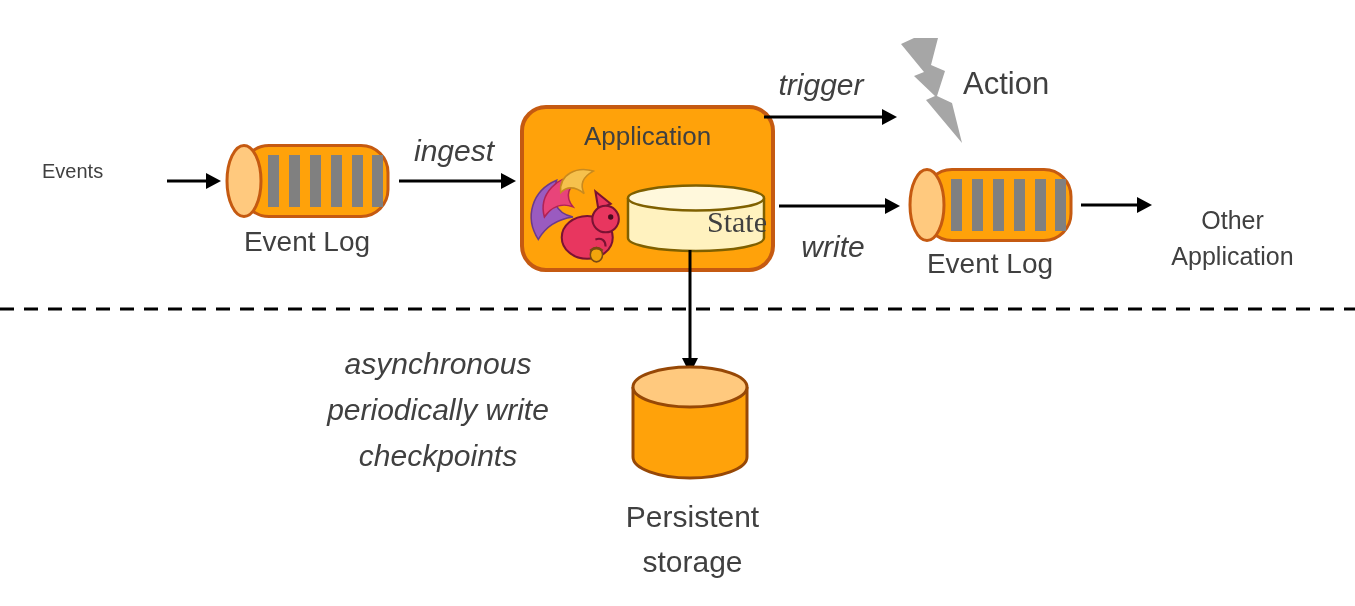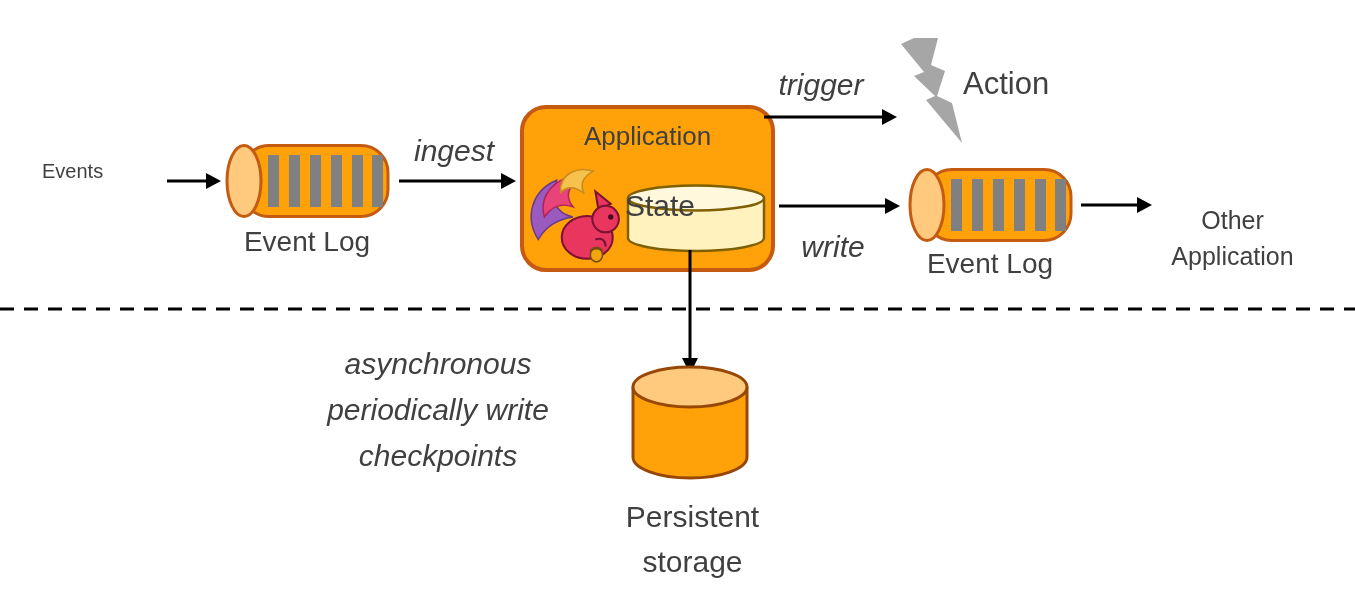--- a/index.html
+++ b/index.html
@@ -14,21 +14,21 @@
   .big{font-size:30px;}
   .mid{font-size:28px;}
   
   .app-box{
     left:520px;top:105px;width:255px;height:167px;
     background:#FFA20A;border:4px solid #C55A11;border-radius:26px;
     box-sizing:border-box;
   }
   .app-title{left:0;top:12px;width:100%;text-align:center;font-size:26px;}
   
-  .state-label{left:0;top:6px;width:100%;text-align:left;font-size:30px;}
+  .state-label{left:0;top:22px;width:100%;text-align:right;font-size:30px;font-family:Liberation Serif, serif;}
   svg{display:block;}
 </style>
 </head>
 <body>
 
 <div id="canvas">
 
   <div class="abs lbl" style="left:42px;top:160px;font-size:20px;">Events</div>
   <svg class="abs" style="left:166px;top:170px;" width="56" height="22" viewBox="0 0 56 22">
     <line x1="1" y1="11" x2="41" y2="11" stroke="#000" stroke-width="3"></line>

